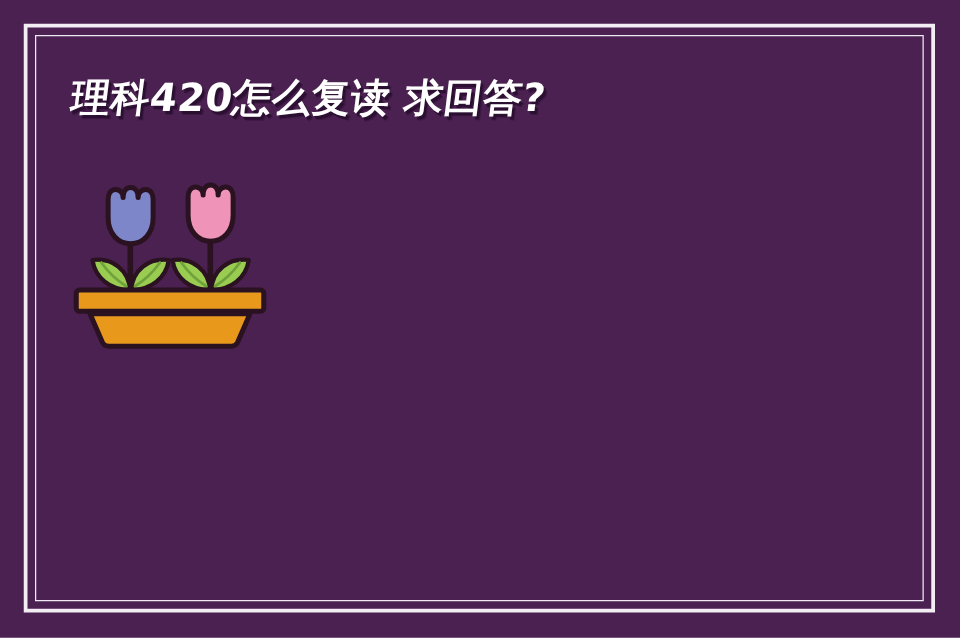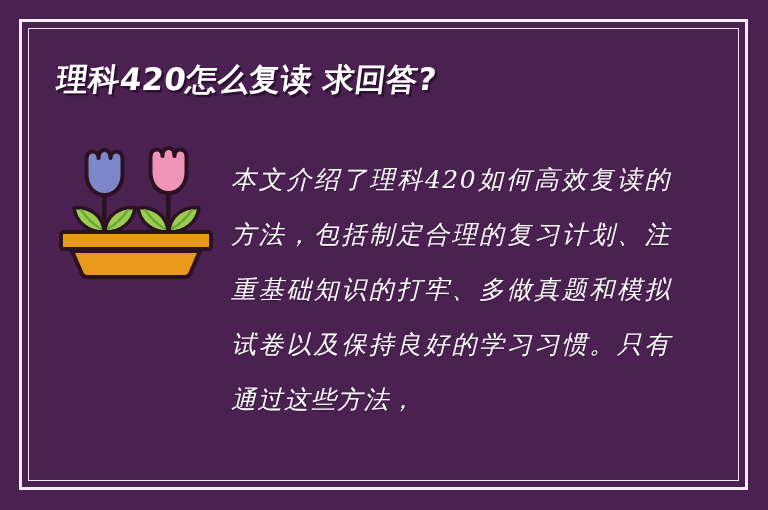--- a/index.html
+++ b/index.html
@@ -149,15 +149,14 @@
                  C 104.5 11.5, 106.5 8, 110.5 8 Z" fill="#F093B8" stroke="#2B1220" stroke-width="4" stroke-linejoin="round"></path>
       </g>
 
       <g>
         <rect x="3" y="92" width="150" height="17" rx="2.5" fill="#E8991C" stroke="#2B1220" stroke-width="4" stroke-linejoin="round"></rect>
         <path d="M14 111 L 142 111 L 132 134 C 131 136, 129 137, 127 137 L 29 137 C 27 137, 25 136, 24 134 Z" fill="#E8991C" stroke="#2B1220" stroke-width="4" stroke-linejoin="round"></path>
       </g>
     </svg>
   </div>
 
-  <div class="body-text">本文介绍了理科420如何高效复读的方法，包括制定合理的复习计划、注重基础知识的打牢、多做真题和模拟试卷以及保持良好的学习习惯。只有通过这些方法，</div>
 
 </div>
 
 </body></html>

